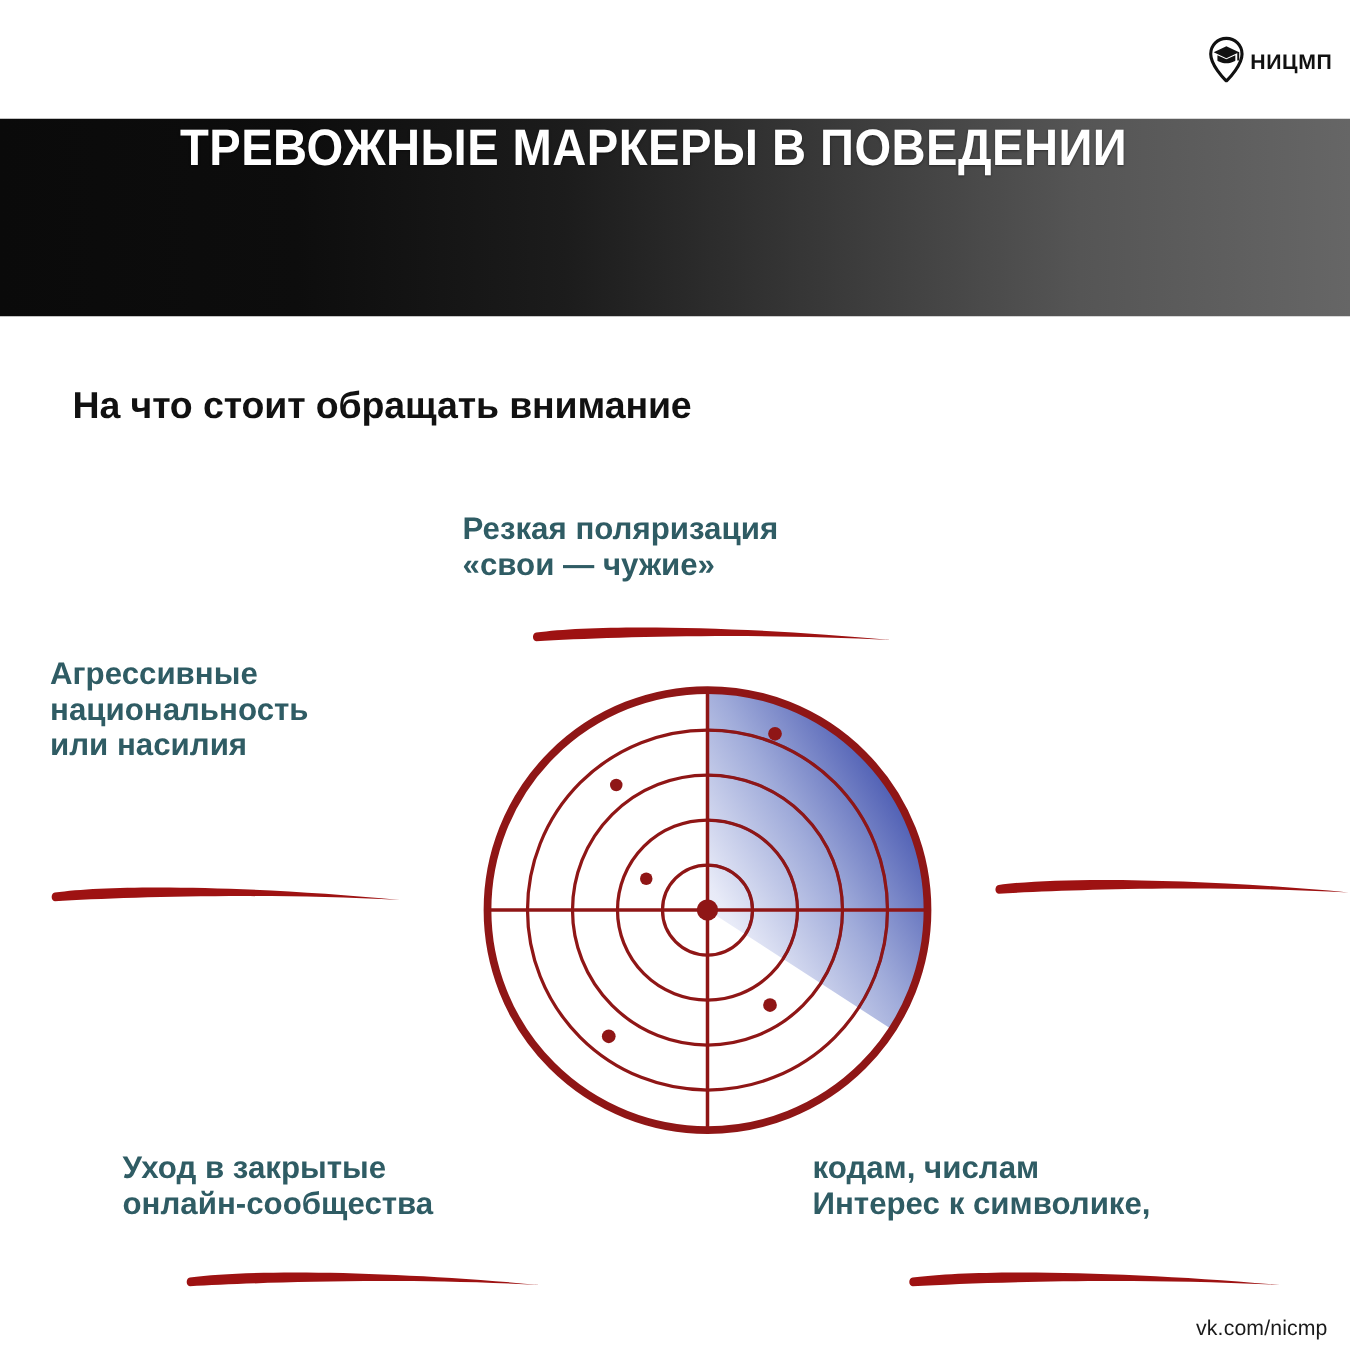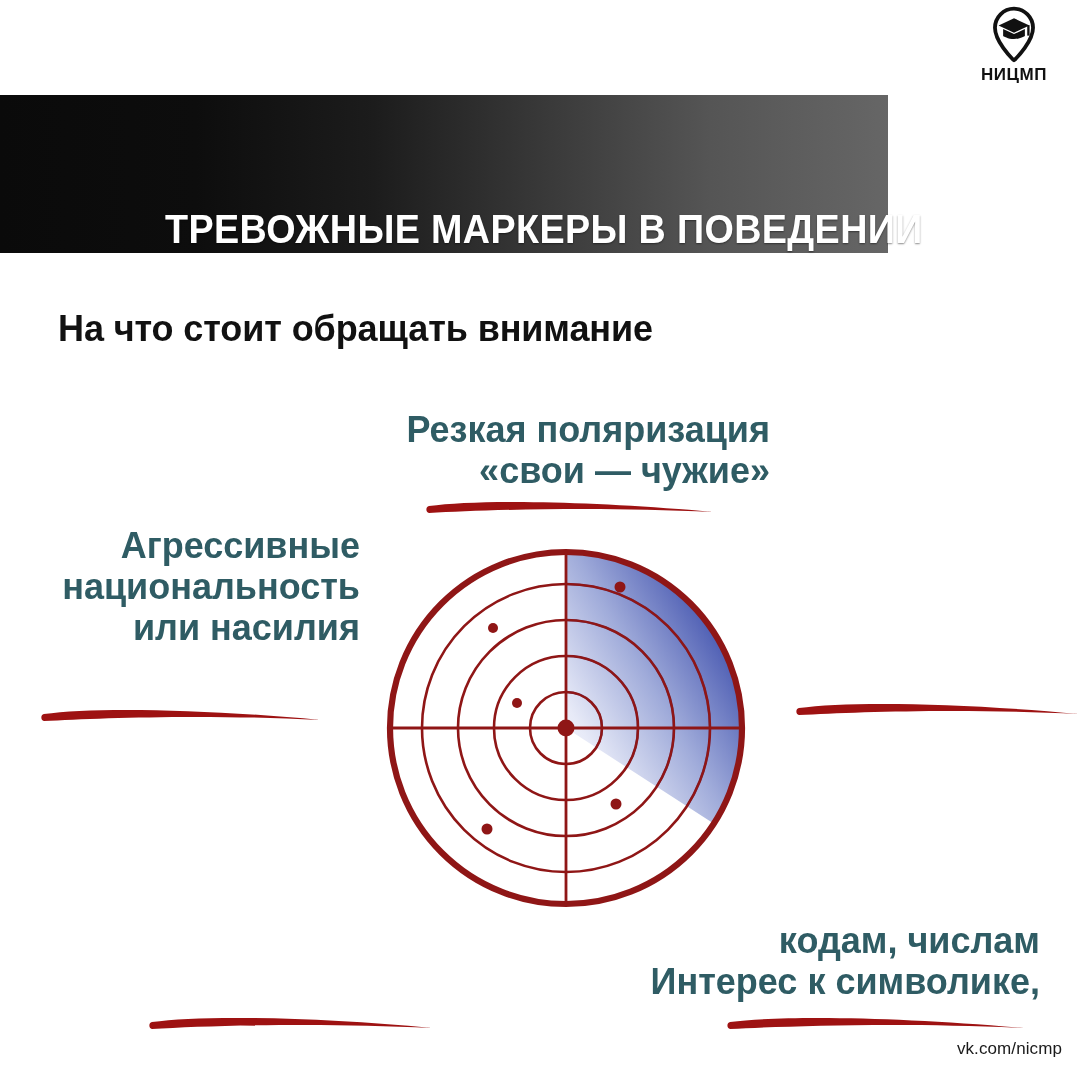--- a/index.html
+++ b/index.html
@@ -20,46 +20,45 @@
   }
 
   
   #logo {
     position: absolute;
     top: 6px;
     right: 14px;
     width: 104px;
     height: 84px;
     display: flex;
-    flex-direction: column;
+    flex-direction: row;
     align-items: center;
     justify-content: flex-start;
   }
   #logo .mark { width: 58px; height: 58px; display: block; }
   #logo .wordmark {
     font-family: "Liberation Sans", sans-serif;
     font-weight: 700;
     font-size: 17px;
     letter-spacing: 0.5px;
     color: #111111;
     line-height: 1;
     margin-top: 2px;
   }
 
   
   #banner {
     position: absolute;
     left: 0;
     top: 95px;
-    width: 888px;
+    width: 1080px;
     height: 158px;
     background: linear-gradient(90deg, #0a0a0a 0%, #0d0d0d 22%, #1c1c1c 42%, #3a3a3a 62%, #555555 80%, #666666 100%);
     display: flex;
-    align-items: flex-end;
-    padding-left: 21px;
+    align-items: flex-start;
   }
   #banner-title {
     color: #ffffff;
     font-family: "Liberation Sans", sans-serif;
     font-weight: 700;
     font-size: 41px;
     letter-spacing: 0.4px;
     margin-left: 144px;
     transform: scaleX(0.92);
     transform-origin: left center;
@@ -67,35 +66,35 @@
     text-shadow: 0 1px 2px rgba(0,0,0,0.45);
   }
 
   
   #subtitle {
     position: absolute;
     left: 58px;
     top: 308px;
     font-family: "Liberation Sans", sans-serif;
     font-weight: 700;
-    font-size: 36px;
+    font-size: 30px;
     color: #111111;
     letter-spacing: -0.1px;
     white-space: nowrap;
   }
 
   
   .marker-label {
     position: absolute;
     font-family: "Liberation Sans", sans-serif;
     font-weight: 700;
-    font-size: 36px;
+    font-size: 25px;
     line-height: 1.14;
     color: #2f5c64;
-    text-align: right;
+    text-align: left;
   }
   .marker-label .line { display: block; white-space: nowrap; }
 
   .swoosh {
     position: absolute;
     display: block;
     pointer-events: none;
   }
 
   
@@ -120,21 +119,21 @@
     left: 386px;
     top: 548px;
     width: 360px;
     height: 360px;
   }
 
   
   #footer {
     position: absolute;
     right: 18px;
-    bottom: 21px;
+    bottom: 7px;
     font-family: "Liberation Sans", sans-serif;
     font-size: 17px;
     color: #1a1a1a;
     letter-spacing: 0.1px;
   }
 </style>
 </head>
 <body>
 
 <div id="page">
@@ -169,20 +168,24 @@
     <span class="line">или насилия</span>
   </div>
   <svg class="swoosh" id="swoosh-left" viewBox="0 0 290 30" preserveAspectRatio="none">
     <path d="M4 14 C55 7 170 9 288 20 C170 14 60 18 4 21 C0.5 20.5 0.5 14.5 4 14 Z" fill="#9e1212"></path>
   </svg>
 
   <svg class="swoosh" id="swoosh-right" viewBox="0 0 290 30" preserveAspectRatio="none">
     <path d="M4 14 C55 7 170 9 288 20 C170 14 60 18 4 21 C0.5 20.5 0.5 14.5 4 14 Z" fill="#9e1212"></path>
   </svg>
 
+  <div class="marker-label" id="label-bl">
+    <span class="line">Уход в закрытые</span>
+    <span class="line">онлайн-сообщества</span>
+  </div>
   <svg class="swoosh" id="swoosh-bl" viewBox="0 0 290 30" preserveAspectRatio="none">
     <path d="M4 14 C55 7 170 9 288 20 C170 14 60 18 4 21 C0.5 20.5 0.5 14.5 4 14 Z" fill="#9e1212"></path>
   </svg>
 
   <div class="marker-label" id="label-br">
     <span class="line">кодам, числам</span>
     <span class="line">Интерес к символике,</span>
   </div>
   <svg class="swoosh" id="swoosh-br" viewBox="0 0 290 30" preserveAspectRatio="none">
     <path d="M4 14 C55 7 170 9 288 20 C170 14 60 18 4 21 C0.5 20.5 0.5 14.5 4 14 Z" fill="#9e1212"></path>

